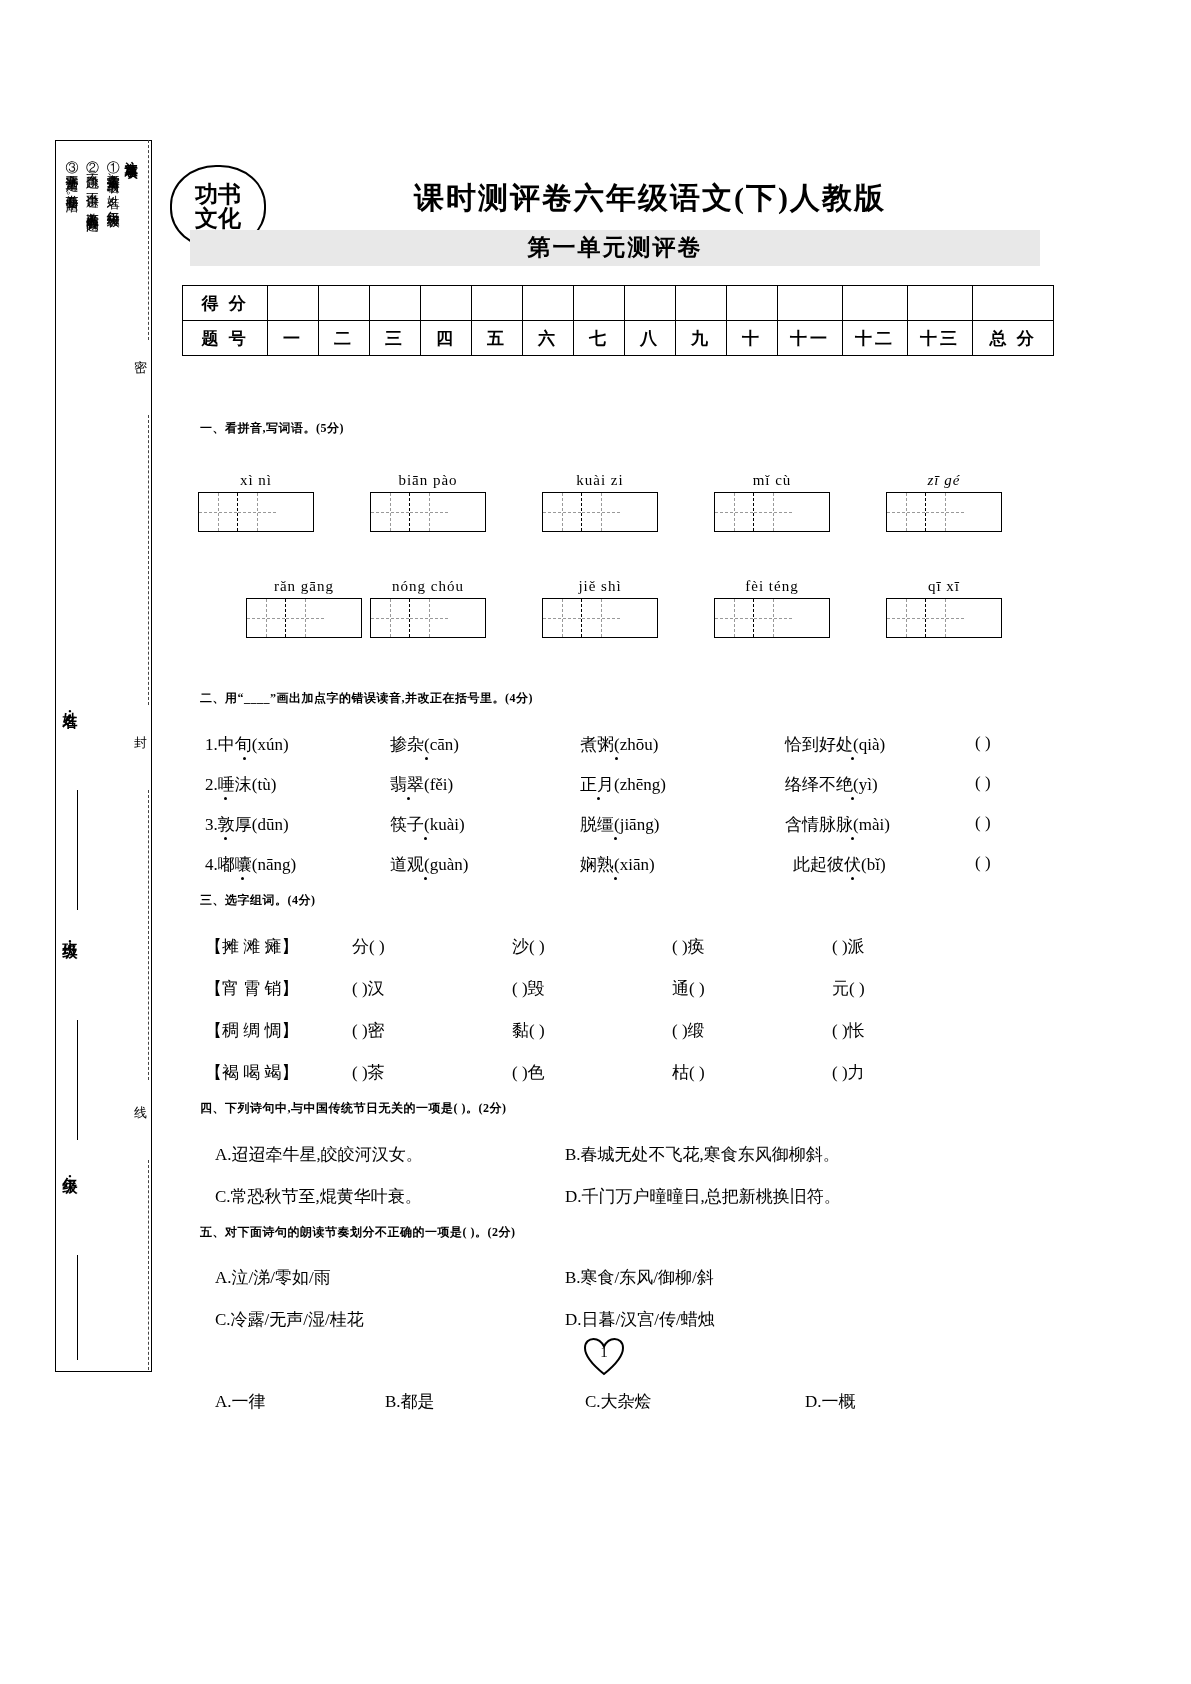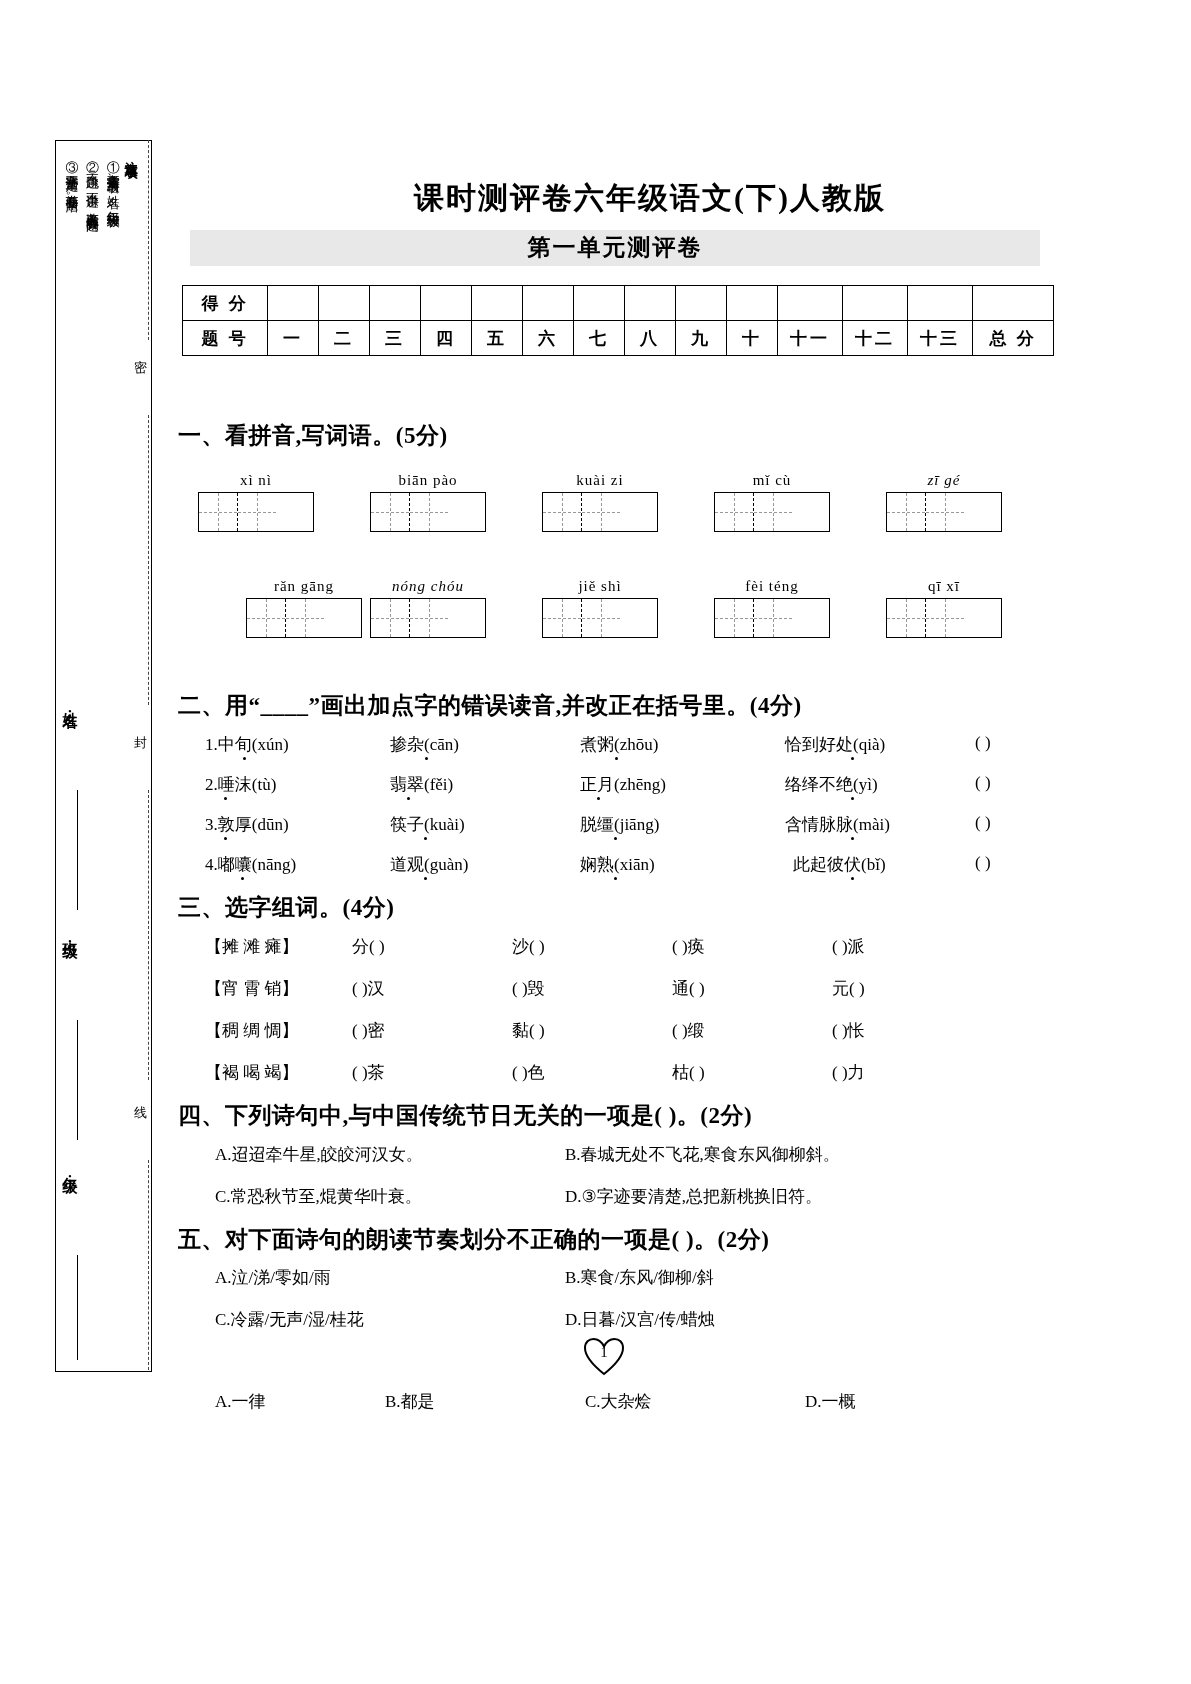--- a/index.html
+++ b/index.html
@@ -55,21 +55,21 @@
 
   
   .score-table{position:absolute;left:182px;top:285px;border-collapse:collapse;}
   .score-table td{border:1px solid #000;height:32px;text-align:center;font-size:17px;font-weight:bold;letter-spacing:3px;}
   .score-table td.lbl{width:82px;}
   .score-table td.num{width:48px;}
   .score-table td.num2{width:62px;}
   .score-table td.tot{width:78px;}
 
   
-  .sec-title{position:absolute;font-size:23px;font-weight:bold;letter-spacing:0.5px;white-space:nowrap;}
+  .sec-title{position:absolute;font-size:12px;font-weight:bold;letter-spacing:0.5px;white-space:nowrap;margin-left:22px;}
   .txt{position:absolute;font-size:17px;white-space:nowrap;}
 
   
   .pyblock{position:absolute;}
   .py{font-size:15px;text-align:center;letter-spacing:1px;height:20px;font-family:"Liberation Serif",serif;}
   .tzg{display:flex;border:1.5px solid #000;}
   .tzg .cell{width:38px;height:38px;border-right:1px dashed #000;position:relative;}
   .tzg .cell:last-child{border-right:none;}
   .tzg .cell:before{content:"";position:absolute;left:50%;top:0;bottom:0;border-left:1px dashed #999;}
   .tzg .cell:after{content:"";position:absolute;top:50%;left:0;right:0;border-top:1px dashed #999;}
@@ -109,20 +109,26 @@
 
   <div class="dashline" style="left:148px;top:140px;height:200px;"></div>
   <div class="dashline" style="left:148px;top:415px;height:290px;"></div>
   <div class="dashline" style="left:148px;top:790px;height:290px;"></div>
   <div class="dashline" style="left:148px;top:1160px;height:210px;"></div>
 
   <div class="seal-char" style="top:350px;">密</div>
   <div class="seal-char" style="top:725px;">封</div>
   <div class="seal-char" style="top:1095px;">线</div>
 
+  <div class="logo">
+    <div class="logo-inner">
+      <div>功书</div>
+      <div>文化</div>
+    </div>
+  </div>
 
   <div class="title">课时测评卷六年级语文(下)人教版</div>
   <div class="subtitle-bar"></div>
   <div class="subtitle">第一单元测评卷</div>
 
   <table class="score-table">
     <tbody>
         <tr>
       <td class="lbl">得 分</td>
       <td></td>
@@ -199,21 +205,21 @@
   </div>
 
   <div class="pyblock" style="left:198px;top:578px;margin-left:48px;">
     <div class="py" style="width:116px;">rǎn  gāng</div>
     <div class="tzg">
         <div class="cell"></div>
         <div class="cell"></div>
       </div>
   </div>
   <div class="pyblock" style="left:370px;top:578px;">
-    <div class="py" style="width:116px;font-style:italic;">nóng chóu</div>
+    <div class="py" style="width:116px;">nóng chóu</div>
     <div class="tzg">
         <div class="cell"></div>
         <div class="cell"></div>
       </div>
   </div>
   <div class="pyblock" style="left:542px;top:578px;">
     <div class="py" style="width:116px;">jiě   shì</div>
     <div class="tzg">
         <div class="cell"></div>
         <div class="cell"></div>
@@ -303,21 +309,21 @@
   <div class="txt" style="left:205px;top:1061px;">【褐  喝  竭】</div>
   <div class="txt" style="left:352px;top:1061px;">(      )茶</div>
   <div class="txt" style="left:512px;top:1061px;">(      )色</div>
   <div class="txt" style="left:672px;top:1061px;">枯(      )</div>
   <div class="txt" style="left:832px;top:1061px;">(      )力</div>
 
   <div class="sec-title" style="left:178px;top:1100px;">四、下列诗句中,与中国传统节日无关的一项是(        )。(2分)</div>
   <div class="txt" style="left:215px;top:1143px;">A.迢迢牵牛星,皎皎河汉女。</div>
   <div class="txt" style="left:565px;top:1143px;">B.春城无处不飞花,寒食东风御柳斜。</div>
   <div class="txt" style="left:215px;top:1185px;">C.常恐秋节至,焜黄华叶衰。</div>
-  <div class="txt" style="left:565px;top:1185px;">D.③字迹要清楚,总把新桃换旧符。</div>
+  <div class="txt" style="left:565px;top:1185px;">D.千门万户曈曈日,总把新桃换旧符。</div>
 
   <div class="sec-title" style="left:178px;top:1224px;">五、对下面诗句的朗读节奏划分不正确的一项是(        )。(2分)</div>
   <div class="txt" style="left:215px;top:1266px;">A.泣/涕/零如/雨</div>
   <div class="txt" style="left:565px;top:1266px;">B.寒食/东风/御柳/斜</div>
   <div class="txt" style="left:215px;top:1308px;">C.冷露/无声/湿/桂花</div>
   <div class="txt" style="left:565px;top:1308px;">D.日暮/汉宫/传/蜡烛</div>
 
   <div class="txt" style="left:215px;top:1390px;">A.一律</div>
   <div class="txt" style="left:385px;top:1390px;">B.都是</div>
   <div class="txt" style="left:585px;top:1390px;">C.大杂烩</div>

